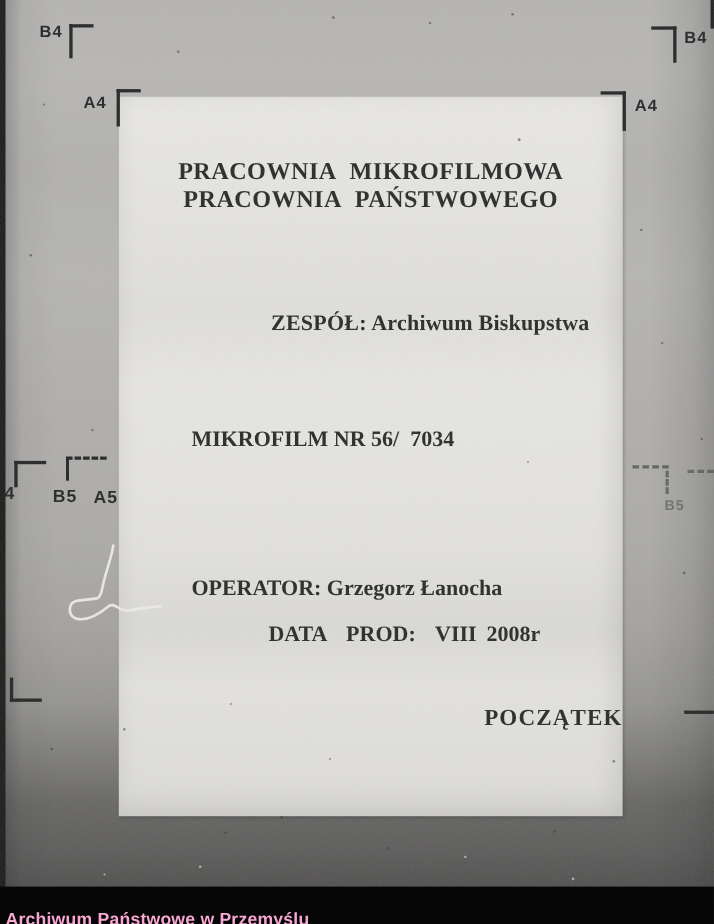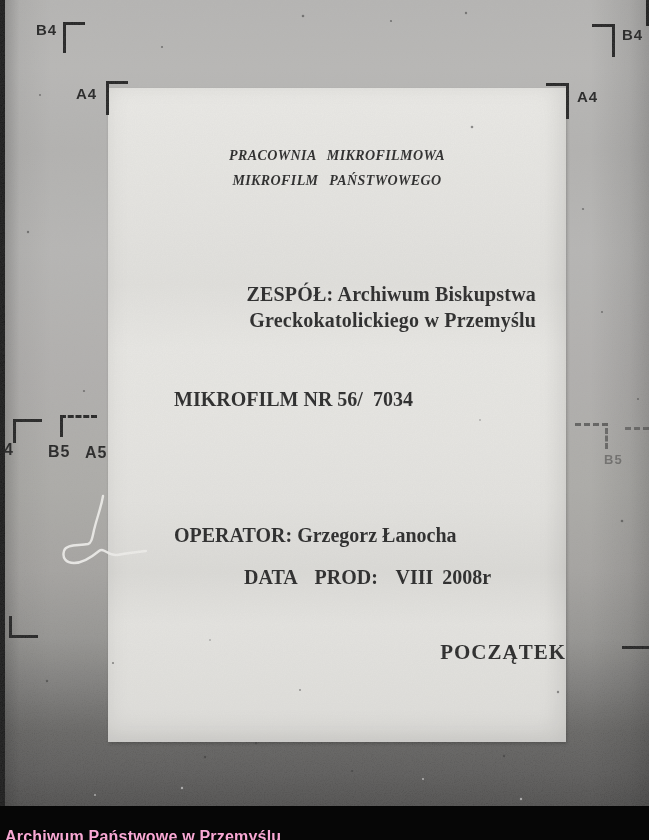--- a/index.html
+++ b/index.html
@@ -39,22 +39,22 @@
       #edece8 0%, #eae9e5 8%, #e6e5e1 20%, #e2e1dd 30%,
       #eae9e5 40%, #e8e7e3 52%, #e5e4e0 63%, #dcdbd7 74%,
       #e6e5e1 82%, #e2e1dd 92%, #dfdeda 100%);
     box-shadow:inset -10px 0 22px rgba(0,0,0,0.05),
                inset 0 -12px 24px rgba(0,0,0,0.07),
                1px 2px 3px rgba(0,0,0,0.25);
   }
   .card .line { position:absolute; font-weight:bold; white-space:pre; }
   .card-header {
     position:absolute; top:55px; left:0; right:0; text-align:center;
-    font-weight:bold; font-size:14px; line-height:25px;
-    word-spacing:7px; letter-spacing:0.4px;font-style:italic;
+    font-weight:bold; font-size:22px; line-height:25px;
+    word-spacing:7px; letter-spacing:0.4px;
   }
   .zespol {
     position:absolute; top:193px; left:66px; right:30px;
     font-weight:bold; font-size:20px; line-height:26px; letter-spacing:0.2px;text-align:right;
   }
   .mikrofilm  { top:300px; left:66px;  font-size:20px; }
   .sygnatura  { top:368px; left:66px;  font-size:20px; }
   .operator   { top:436px; left:66px;  font-size:20px; }
   .dataprod   { top:478px; left:136px; font-size:20px; word-spacing:4px; }
   .poczatek {
@@ -149,26 +149,25 @@
   <div class="bracket b5-mr-d2"></div>
   <div class="bracket b5-mr-dv"></div>
   <div class="mark-label b5-mr-lb">B5</div>
 
   <div class="bracket br-bl bl-br"></div>
   <div class="br-dash"></div>
 
   <div class="card">
     <div class="card-header">
       <div>PRACOWNIA MIKROFILMOWA</div>
-      <div>MIKROFILM PAŃSTWOWEGO</div>
+      <div>PRACOWNIA PAŃSTWOWEGO</div>
     </div>
 
     <div class="zespol">
       <div>ZESPÓŁ: Archiwum Biskupstwa</div>
-      <div>Greckokatolickiego w Przemyślu</div>
     </div>
 
     <div class="line mikrofilm">MIKROFILM NR 56/  7034</div>
     <div class="line operator">OPERATOR: Grzegorz Łanocha</div>
     <div class="line dataprod">DATA  PROD:  VIII 2008r</div>
     <div class="poczatek">POCZĄTEK</div>
   </div>
 
   <svg class="overlay-svg" width="649" height="840">
     <path d="M103,496 C101,508 98,514 94,530 C92,540 91,543 88,544

